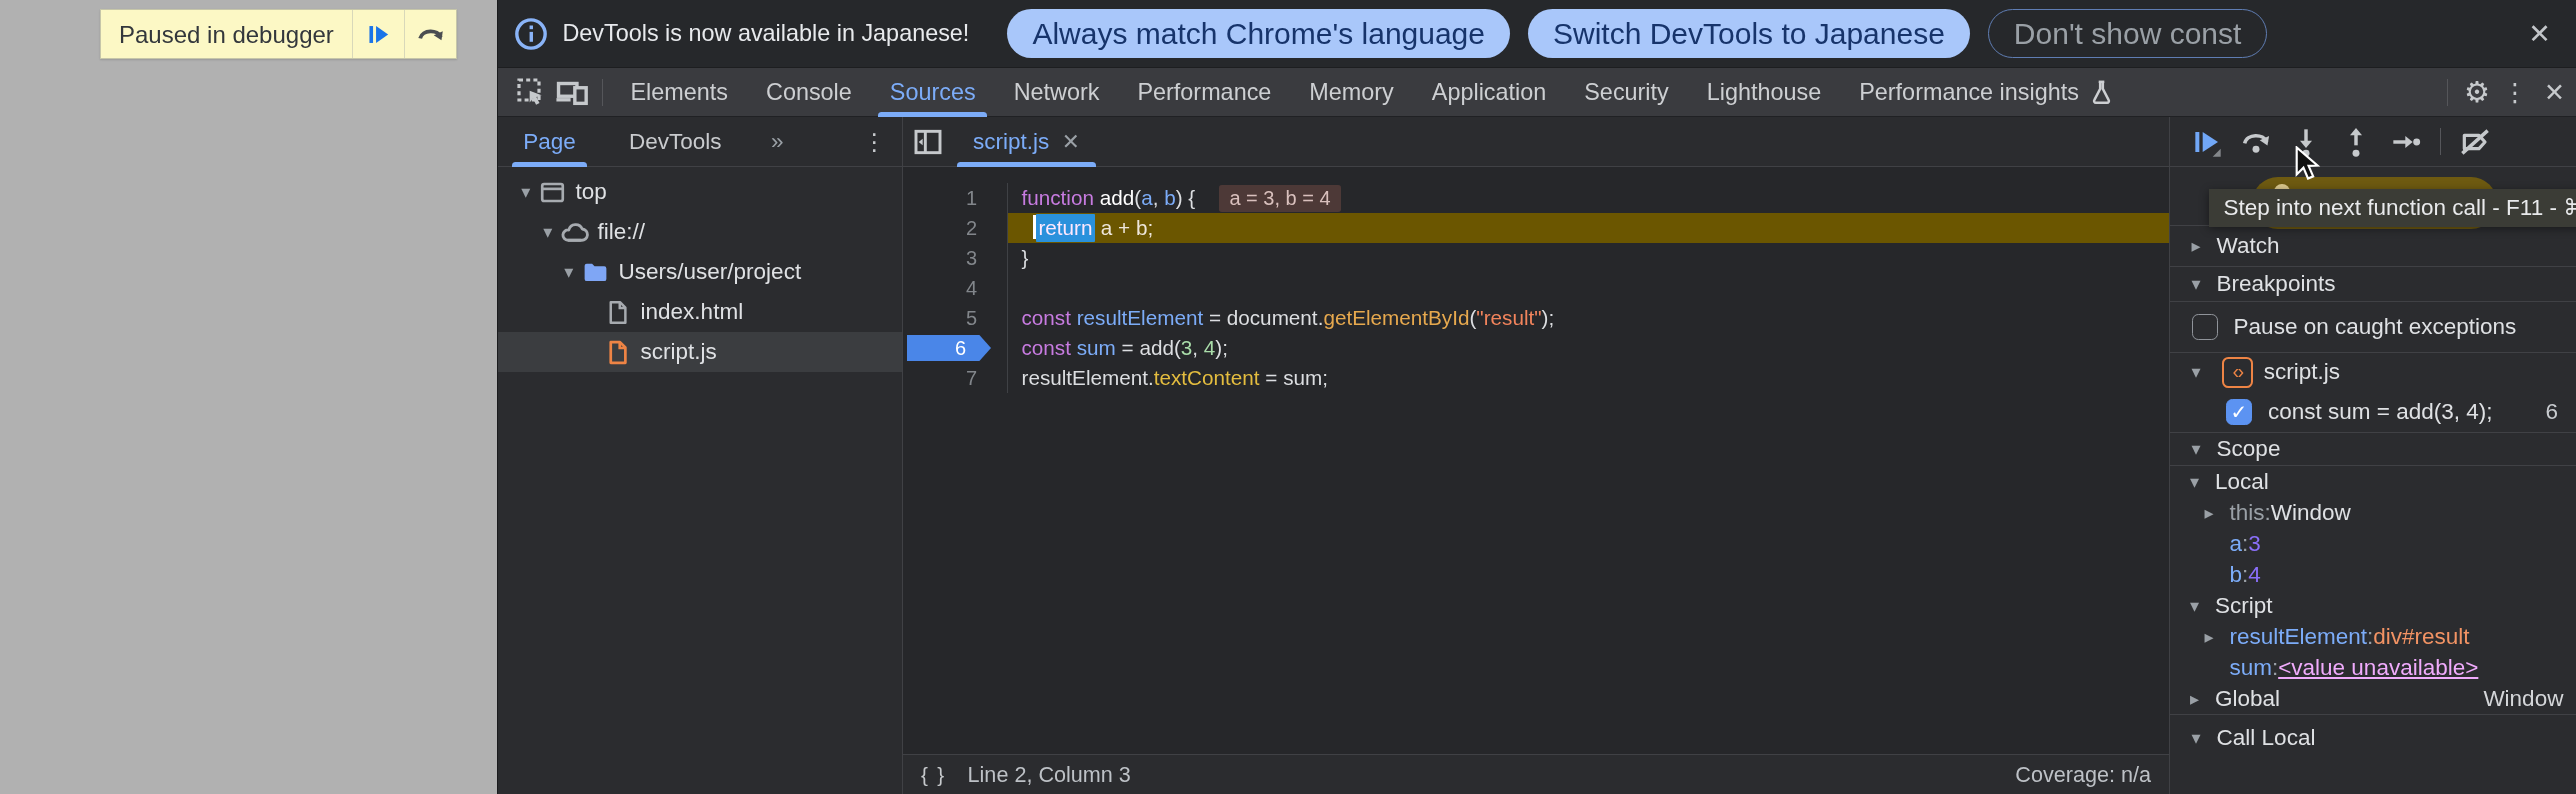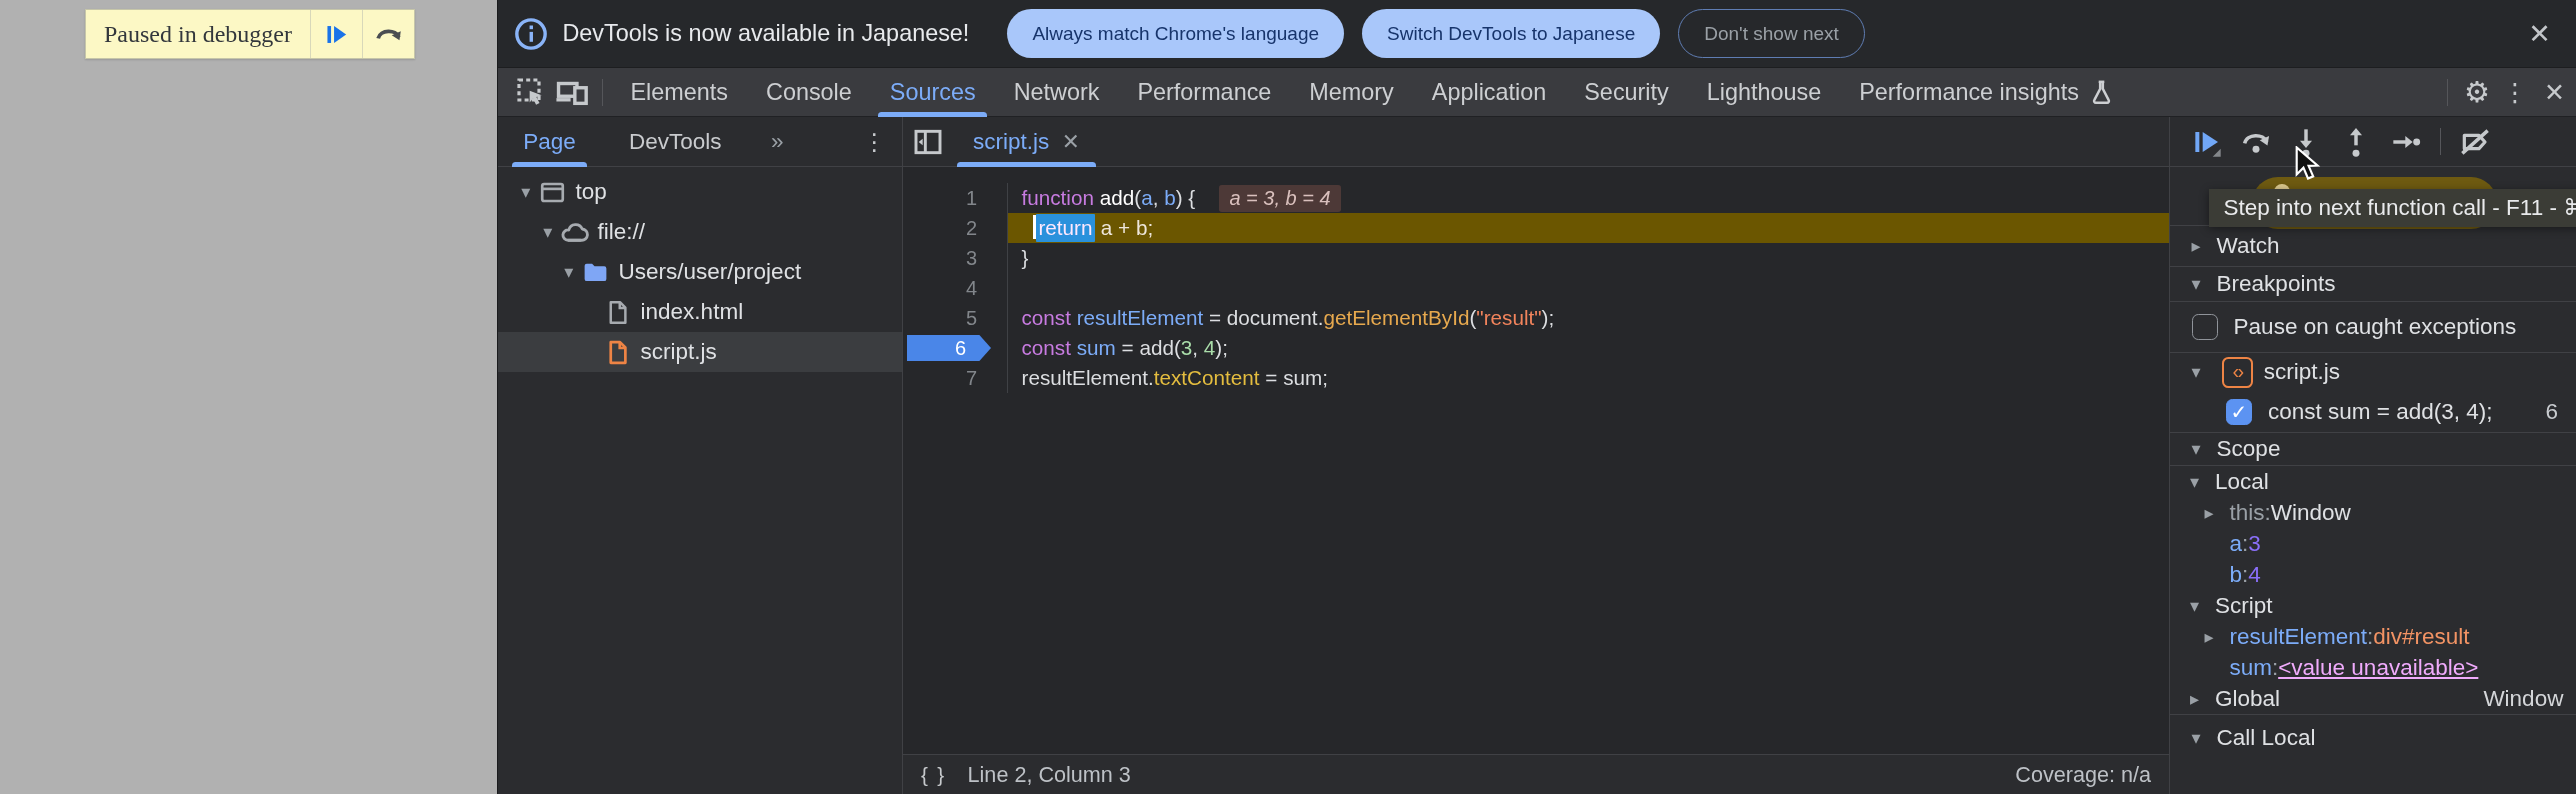--- a/index.html
+++ b/index.html
@@ -1,36 +1,36 @@
 <!DOCTYPE html>
 <html style="font-size:14.4px"><head>
 <meta charset="utf-8">
 <style>
   * { margin:0; padding:0; box-sizing:border-box; }
   body { background:#8e8e8e; }
   .root{ position:relative; width:2576px; height:795px; overflow:hidden; background:#b1b1b1;
          font-family:"Liberation Sans","DejaVu Sans",sans-serif; -webkit-font-smoothing:antialiased; }
 
   
-  .page-area{ position:absolute; left:0; top:0; width:497px; height:795px; background:#b1b1b1;font-family:Liberation Serif, serif; }
+  .page-area{ position:absolute; left:15px; top:0; width:497px; height:795px; background:#b1b1b1; }
   .paused-banner{ position:absolute; left:85px; top:9px; height:50px; display:flex; align-items:stretch;
                   background:#fcf8c5; border:0.9px solid #c6c6a9; box-shadow:0 0.9px 1.8px rgba(0,0,0,.15); }
   .pb-label{ padding:0 18px; font-size:24px; color:#33373c; line-height:49px; white-space:nowrap; }
   .pb-btn{ width:52px; border-left:0.9px solid #d8d8ba; display:flex; align-items:center; justify-content:center; }
 
   
   .devtools{ position:absolute; left:497px; top:0; right:0; bottom:0; display:flex; flex-direction:column;
              background:#28292c; border-left:1.8px solid #1a1b1d; color:#dfe1e4; }
 
   
   .infobar{ height:68px; flex:0 0 68px; background:#26282b; display:flex; align-items:center;
             padding:0 18px 0 16px; border-bottom:0.9px solid #1d1e20; }
   .infobar .msg{ font-size:23.4px; color:#e8eaed; margin-left:14.4px; white-space:nowrap; }
   .ib-buttons{ display:flex; gap:18px; margin-left:38px; }
-  .ib-btn{ height:49px; border-radius:25px; padding:0 25px; font-size:19px; display:flex; align-items:center;
+  .ib-btn{ height:49px; border-radius:25px; padding:0 25px; font-size:30px; display:flex; align-items:center;
            background:#a9c7fa; color:#17346b; white-space:nowrap; cursor:default; }
   .ib-btn.outlined{ background:transparent; border:1.8px solid #5f7db3; color:#9aa0a6; }
   .ib-spacer{ flex:1; }
   .ib-close{ font-size:27px; color:#c2c5c9; padding:0 7.2px; }
 
   
   .tabbar{ height:49px; flex:0 0 49px; background:#3a3b3f; display:flex; align-items:center;
            padding-left:12.6px; border-bottom:0.9px solid #202124; }
   .tb-icon{ width:41px; height:49px; display:flex; align-items:center; justify-content:center; color:#c6c9cc; }
   .tb-divider{ width:0.9px; height:27px; background:#55565a; margin:0 9px; }
@@ -85,21 +85,21 @@
             clip-path:polygon(0 0,86% 0,100% 50%,86% 100%,0 100%); text-align:right; padding-right:25px;
             font-size:20px; line-height:26px; }
   .code-text{ flex:1; padding-left:13.5px; white-space:pre; color:#dcdee1; min-width:0; }
   .row-exec .code-text{ background:#6b5600; }
   .kw{ color:#c77be0; } .fn{ color:#ffffff; } .vr{ color:#7cacf8; } .tx{ color:#dcdee1; }
   .tx2{ color:#eee6db; } .mth{ color:#e7a94e; } .mth2{ color:#e4bd3f; } .str{ color:#f2845c; }
   .num{ color:#a9dca9; }
   .sel-token{ background:#2a91dc; color:#fde8fd; padding:1.8px 2.7px 2.7px 2.7px; border-radius:0.9px; }
   .caret{ display:inline-block; width:2.7px; height:23.4px; background:#ffffff; vertical-align:-3.6px; }
   .inline-widget{ display:inline-block; margin-left:23.4px; background:#4d3937; color:#d9c0bd; padding:0 10.8px;
-                  border-radius:2.7px; font-size:20px; line-height:27px;font-style:italic; }
+                  border-radius:2.7px; font-size:20px; line-height:27px; }
   .statusbar{ height:41px; flex:0 0 41px; background:#2b2c2f; border-top:0.9px solid #404145; display:flex;
               align-items:center; font-size:21.6px; color:#bdc1c6; padding:0 18px; }
   .sb-braces{ font-size:20.7px; color:#c6c9cc; margin-right:21.6px; letter-spacing:1.8px; }
   .sb-right{ margin-left:auto; }
 
   
   .sidebar{ width:407px; flex:0 0 407px; background:#2b2c2f; border-left:0.9px solid #404145; position:relative;
             display:flex; flex-direction:column; overflow:visible; }
   .dbg-toolbar{ height:50px; flex:0 0 50px; display:flex; align-items:center; gap:18px; padding-left:20px;
                 border-bottom:0.9px solid #404145; }
@@ -176,21 +176,21 @@
         <svg width="34" height="34" viewBox="0 0 24 24">
             <circle cx="12" cy="12" r="10" stroke="#8ab4f8" stroke-width="2.4" fill="none"></circle>
             <rect x="11" y="10.5" width="2.4" height="7" fill="#8ab4f8"></rect>
             <rect x="11" y="6" width="2.4" height="2.6" fill="#8ab4f8"></rect>
           </svg>
       </span>
       <span class="msg">DevTools is now available in Japanese!</span>
       <div class="ib-buttons" id="ib-buttons">
           <div class="ib-btn">Always match Chrome's language</div>
           <div class="ib-btn">Switch DevTools to Japanese</div>
-          <div class="ib-btn outlined">Don't show next</div>
+          <div class="ib-btn outlined">Don't show const</div>
         </div>
       <div class="ib-spacer"></div>
       <span class="ib-close">✕</span>
     </div>
 
     <div class="tabbar">
       <span class="tb-icon">
         <svg width="32" height="32" viewBox="0 0 24 24">
             <rect x="3" y="3" width="15" height="15" stroke="#c6c9cc" stroke-width="2.4" fill="none" stroke-dasharray="3 2.4"></rect>
             <path d="M11 11l9 3.5-4 1.2 2.4 4.6-2.6 1.3-2.3-4.7-2.5 3z" fill="#c6c9cc"></path>

